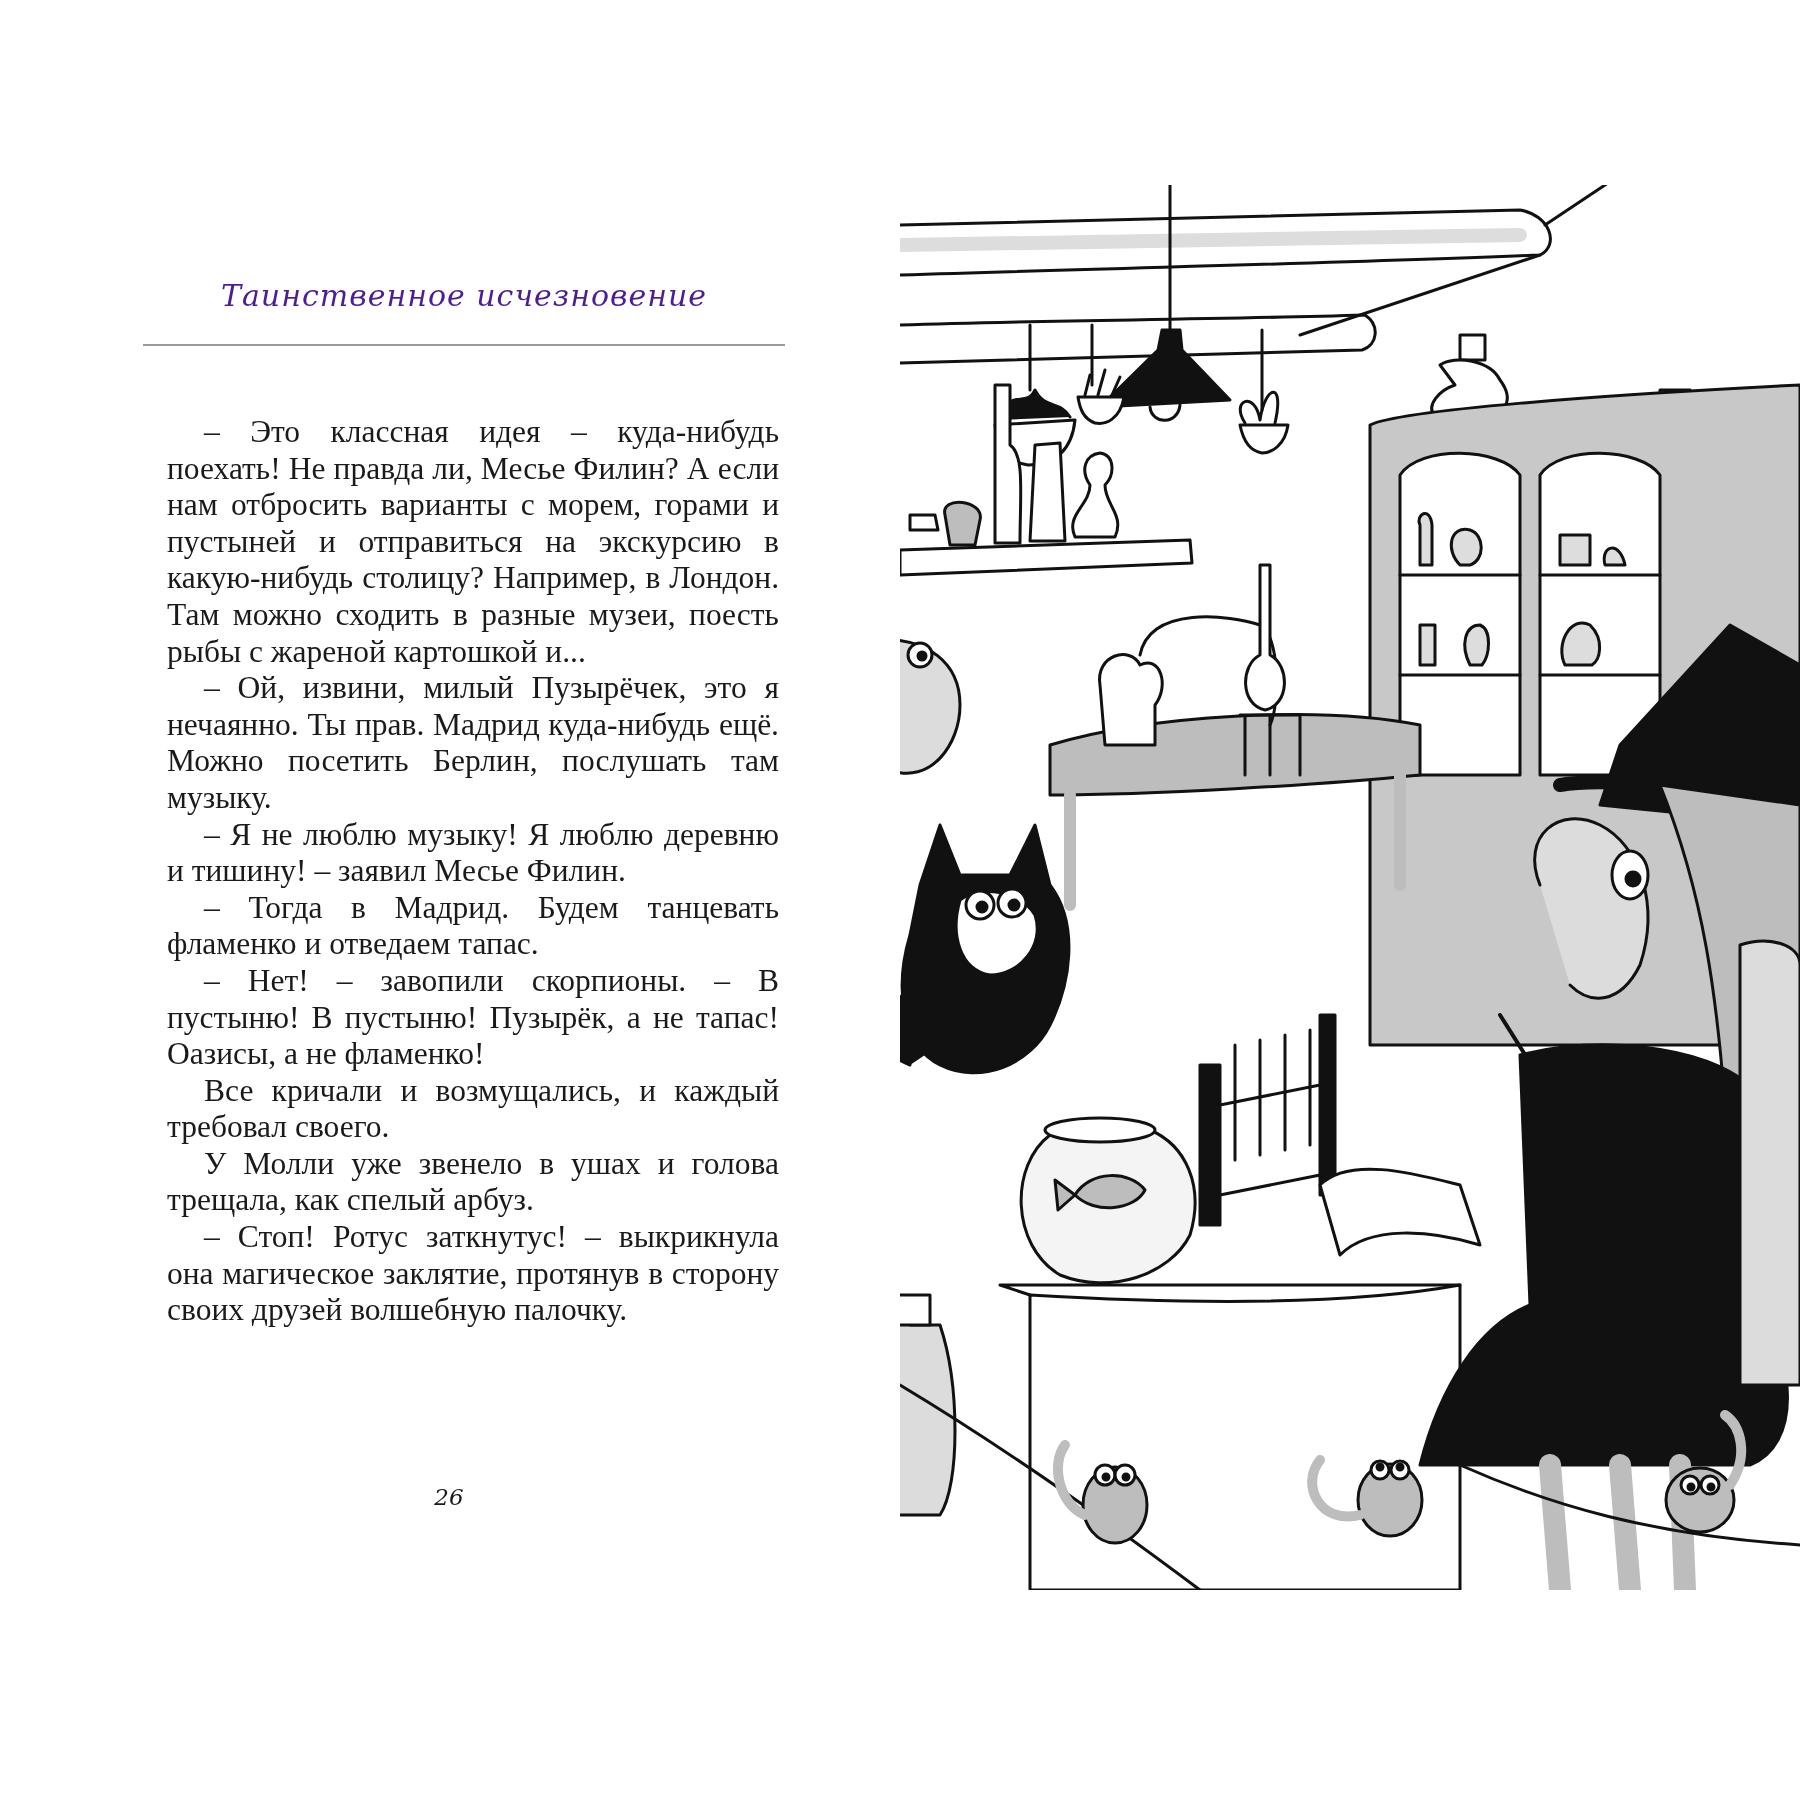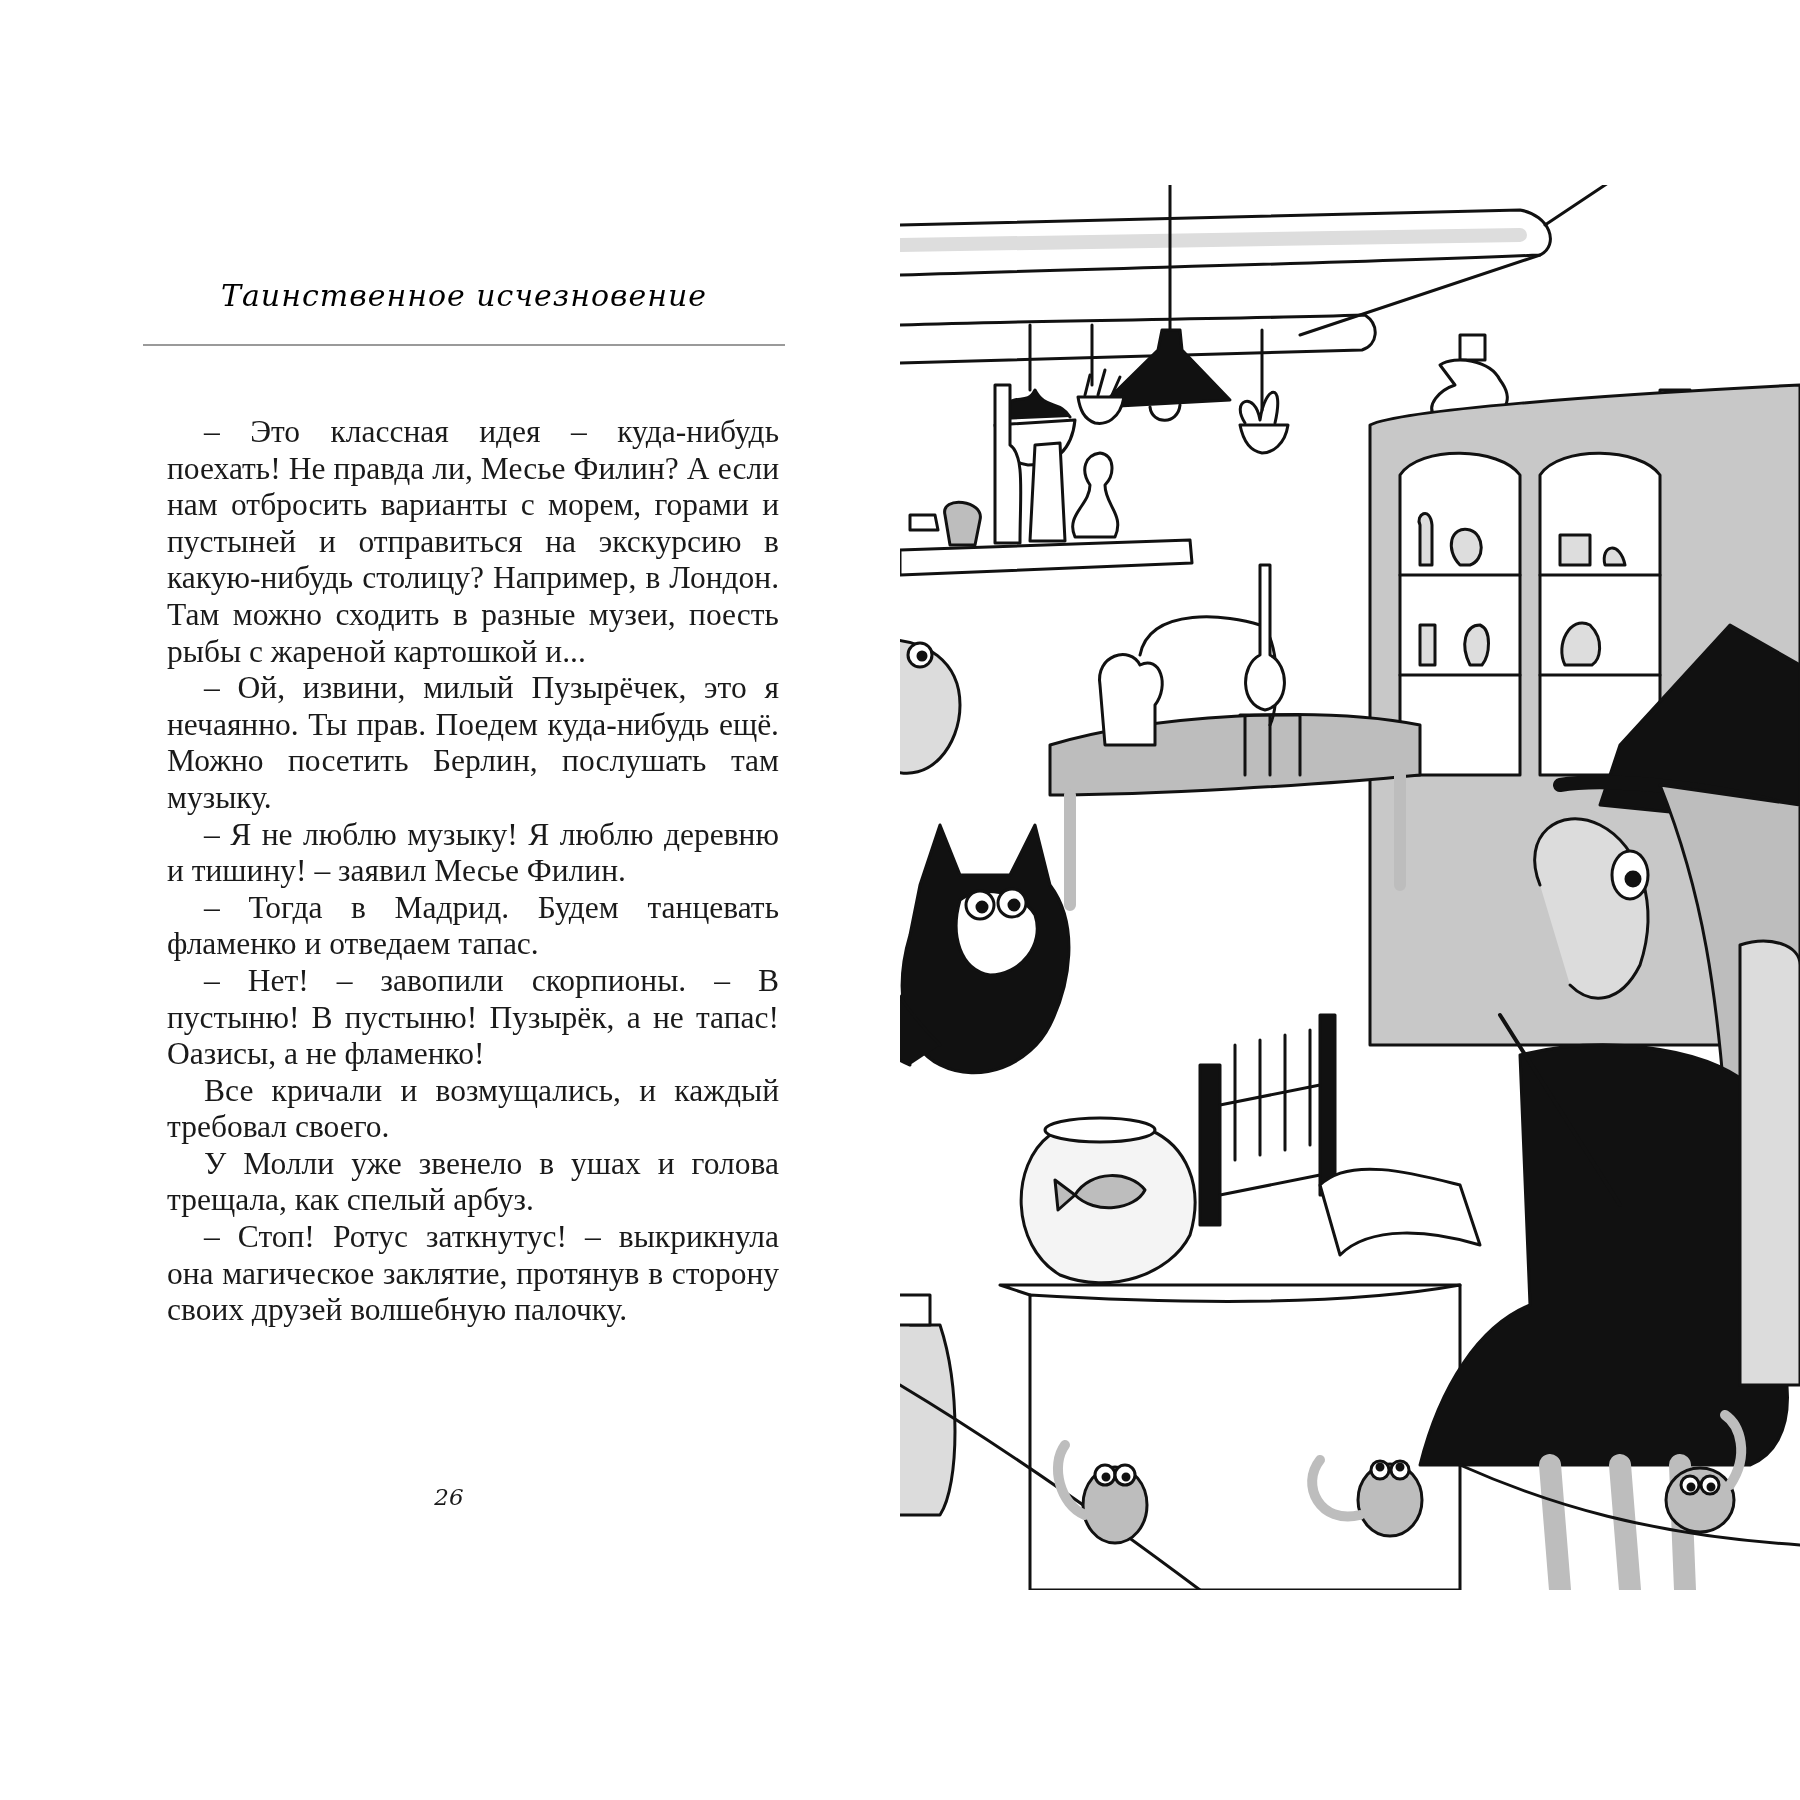--- a/index.html
+++ b/index.html
@@ -1,37 +1,37 @@
 <!DOCTYPE html>
 <html><head>
   <meta charset="utf-8">
   <style>
     html, body { margin: 0; padding: 0; background: #ffffff; }
     body { width: 1800px; height: 1800px; position: relative; overflow: hidden; font-family: "Liberation Serif", "DejaVu Serif", serif; color: #1a1a1a; }
     .spread { position: absolute; left: 0; top: 0; width: 1800px; height: 1800px; }
     .left-page { position: absolute; left: 0; top: 0; width: 780px; height: 1800px; }
-    .running-head { position: absolute; left: 143px; top: 278px; width: 642px; text-align: center; font-family: "DejaVu Serif", serif; font-size: 30px; letter-spacing: 1px; font-style: italic; color: #000000; }
+    .running-head { position: absolute; left: 143px; top: 278px; width: 642px; text-align: center; font-family: "DejaVu Serif", serif; font-size: 30px; letter-spacing: 1px; font-style: italic; color: #4c1d95; }
     .rule { position: absolute; left: 143px; top: 344px; width: 642px; height: 2px; background: #9a9a9a; }
     .body-text { position: absolute; left: 143px; top: 414px; width: 612px; font-size: 31.5px; line-height: 36.6px; text-align: justify; margin-left: 24px; }
     .body-text p { margin: 0; text-indent: 0; }
     .body-text p.indent { text-indent: 37px; }
     .page-number { position: absolute; left: 143px; top: 1484px; width: 612px; text-align: center; font-family: "DejaVu Serif", serif; font-size: 23px; font-style: italic; }
     .illustration { position: absolute; left: 900px; top: 185px; width: 900px; height: 1405px; overflow: hidden; background: #ffffff; }
     .illustration svg { display: block; }
   </style>
 </head>
 <body>
 
 <div class="spread">
   <div class="left-page">
     <div class="running-head">Таинственное исчезновение</div>
     <div class="rule"></div>
     <div class="body-text">
       <p class="indent">– Это классная идея – куда-нибудь поехать! Не правда ли, Месье Филин? А если нам отбросить варианты с морем, горами и пустыней и отправиться на экскурсию в какую-нибудь столицу? Например, в Лондон. Там можно сходить в разные музеи, поесть рыбы с жареной картошкой и...</p>
-      <p class="indent">– Ой, извини, милый Пузырёчек, это я нечаянно. Ты прав. Поедем куда-нибудь ещё. Можно посетить Берлин, послушать там музыку.</p>
+      <p class="indent">– Ой, извини, милый Пузырёчек, это я нечаянно. Ты прав. Мадрид куда-нибудь ещё. Можно посетить Берлин, послушать там музыку.</p>
       <p class="indent">– Я не люблю музыку! Я люблю деревню и тишину! – заявил Месье Филин.</p>
       <p class="indent">– Тогда в Мадрид. Будем танцевать фламенко и отведаем тапас.</p>
       <p class="indent">– Нет! – завопили скорпионы. – В пустыню! В пустыню! Пузырёк, а не тапас! Оазисы, а не фламенко!</p>
       <p class="indent">Все кричали и возмущались, и каждый требовал своего.</p>
       <p class="indent">У Молли уже звенело в ушах и голова трещала, как спелый арбуз.</p>
       <p class="indent">– Стоп! Ротус заткнутус! – выкрикнула она магическое заклятие, протянув в сторону своих друзей волшебную палочку.</p>
     </div>
     <div class="page-number">26</div>
   </div>
 

